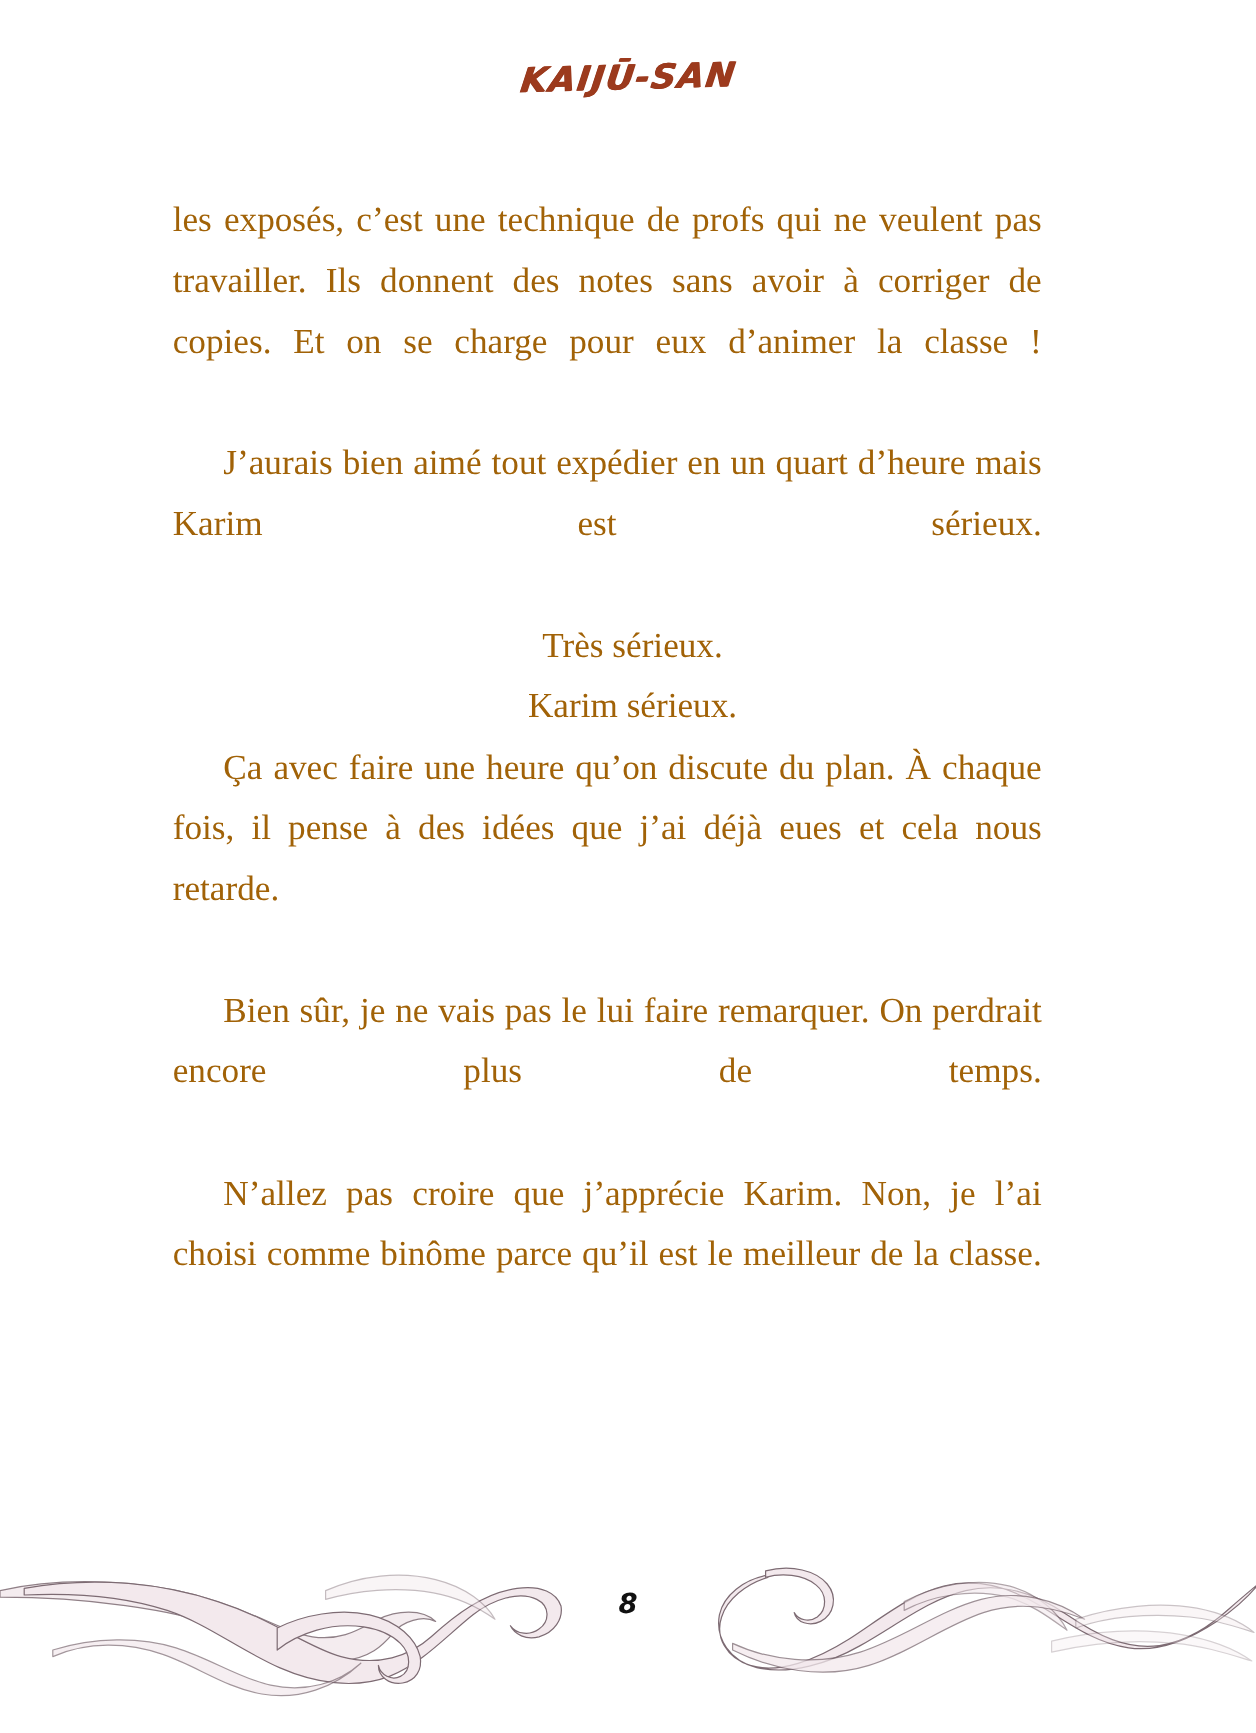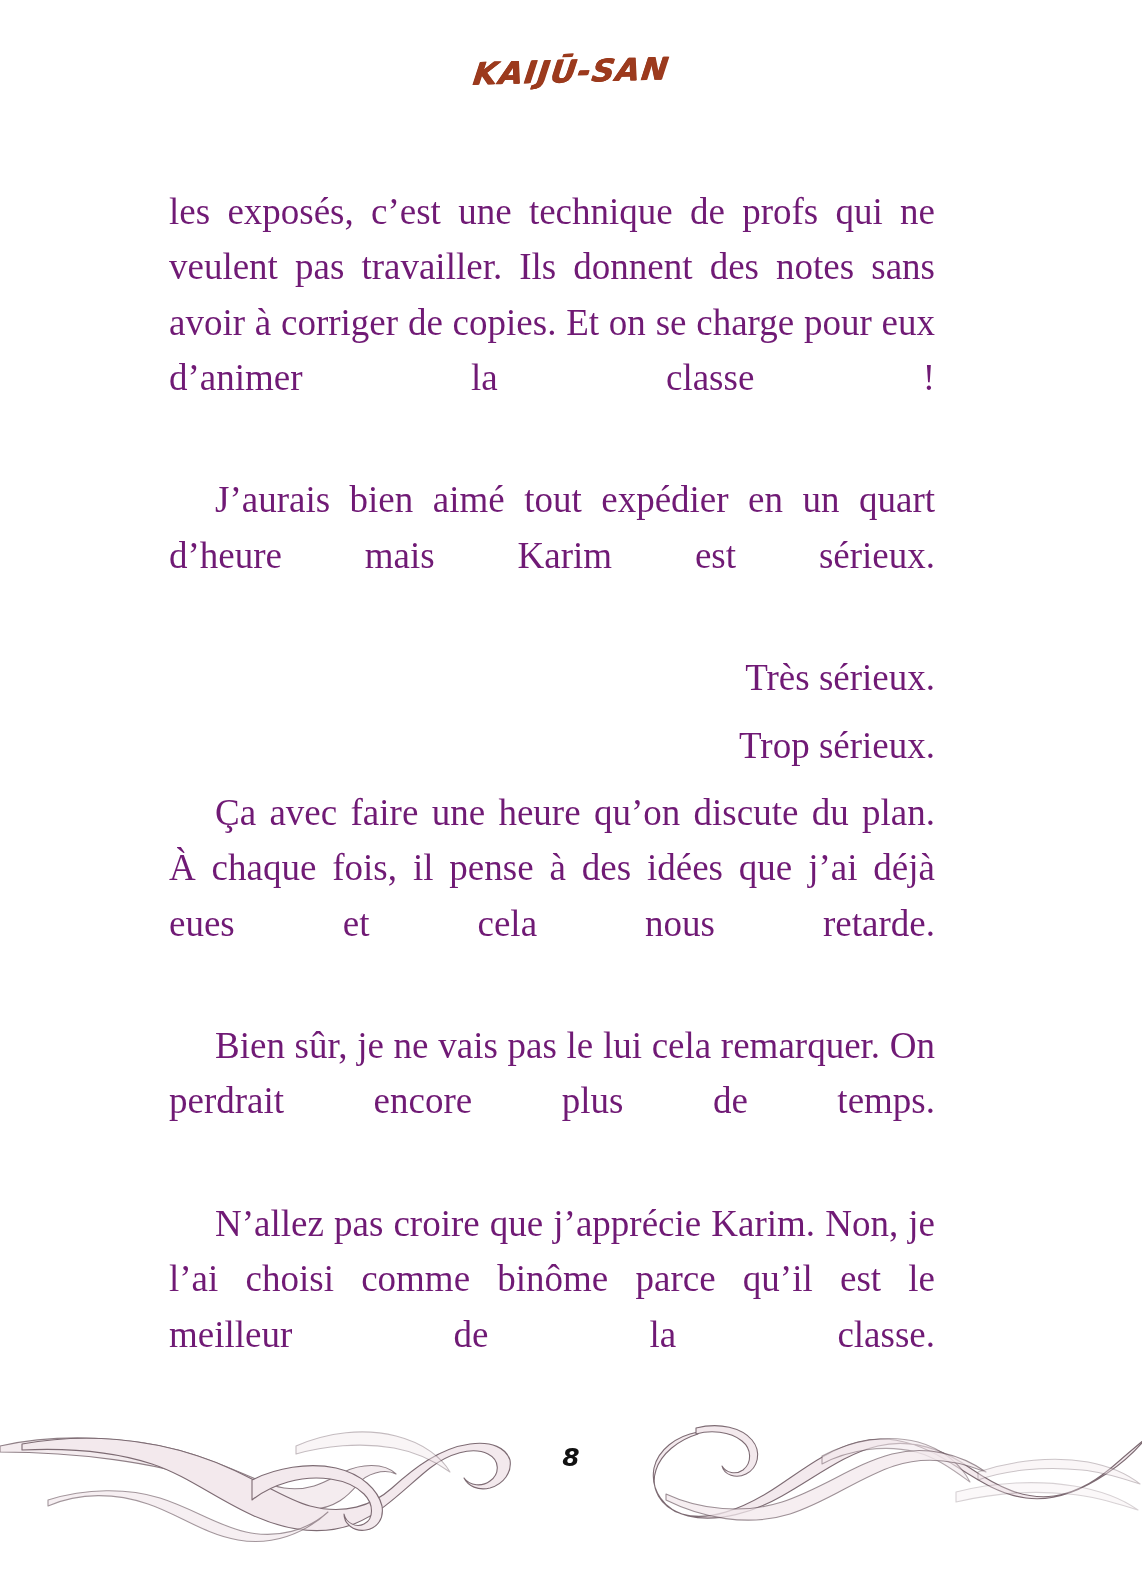--- a/index.html
+++ b/index.html
@@ -39,40 +39,40 @@
   }
 
   
   .textblock {
     position: absolute;
     left: 157px;
     top: 172px;
     width: 790px;
   }
   .para {
-    margin: 12px;
-    font-size: 37px;
+    margin: 0;
+    font-size: 32px;
     line-height: 55.3px;
-    color: #701a75;
+    color: #a16207;
     text-align: justify;
     text-justify: inter-word;
     hyphens: none;
     text-indent: 0;
   }
   .para.indent {
     text-indent: 46px;
   }
   
   .para::after {
     content: "";
     display: inline-block;
     width: 100%;
   }
   .para.short {
-    text-align: right;
+    text-align: center;
   }
   .para.short::after { content: none; }
 
   
   .folio {
     position: absolute;
     left: 0;
     top: 1443px;
     width: 1142px;
     text-align: center;
@@ -98,23 +98,23 @@
 <div class="page">
 
   <div class="running-head">
     <span class="title-text">KAIJŪ-SAN</span>
   </div>
 
   <div class="textblock">
     <p class="para">les exposés, c’est une technique de profs qui ne veulent pas travailler. Ils donnent des notes sans avoir à corriger de copies. Et on se charge pour eux d’animer la classe !</p>
     <p class="para indent">J’aurais bien aimé tout expédier en un quart d’heure mais Karim est sérieux.</p>
     <p class="para indent short">Très sérieux.</p>
-    <p class="para indent short">Trop sérieux.</p>
+    <p class="para indent short">Karim sérieux.</p>
     <p class="para indent">Ça avec faire une heure qu’on discute du plan. À chaque fois, il pense à des idées que j’ai déjà eues et cela nous retarde.</p>
-    <p class="para indent">Bien sûr, je ne vais pas le lui cela remarquer. On perdrait encore plus de temps.</p>
+    <p class="para indent">Bien sûr, je ne vais pas le lui faire remarquer. On perdrait encore plus de temps.</p>
     <p class="para indent">N’allez pas croire que j’apprécie Karim. Non, je l’ai choisi comme binôme parce qu’il est le meilleur de la classe.</p>
 
   </div>
 
   <div class="folio">8</div>
 
   <svg class="ornament ornament-left" width="520" height="185" viewBox="0 0 520 185" aria-hidden="true">
     <g fill="#f3e9ed" stroke="#7d6b73" stroke-width="1.1" stroke-linejoin="round">
       <path d="M8,58 C70,44 140,50 186,62 C238,76 266,96 292,100
                C320,104 336,92 352,84 C368,76 392,74 404,86

